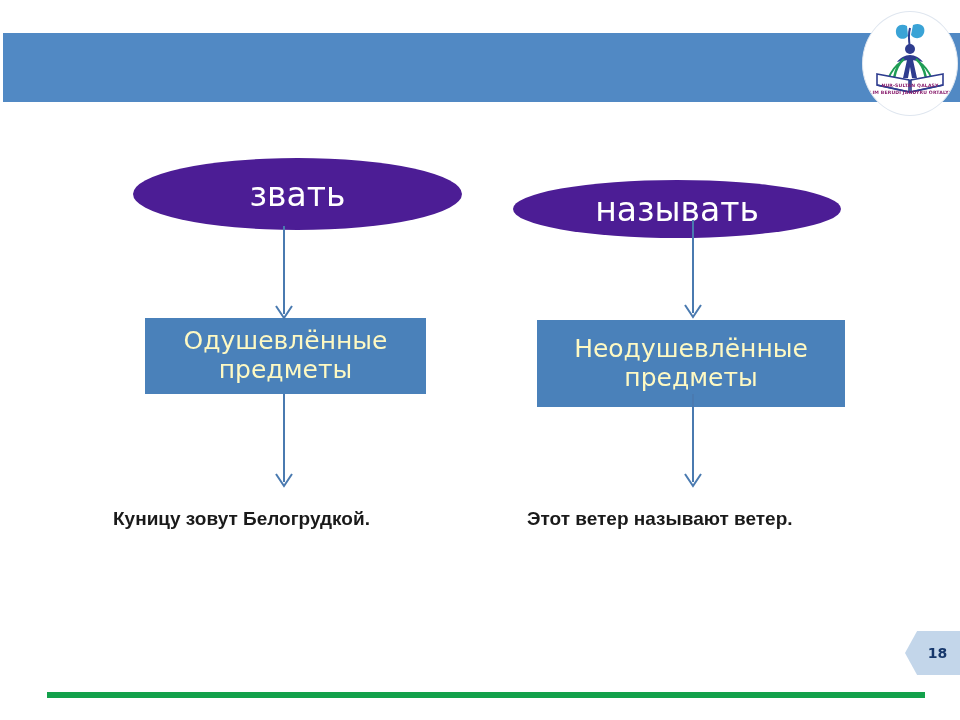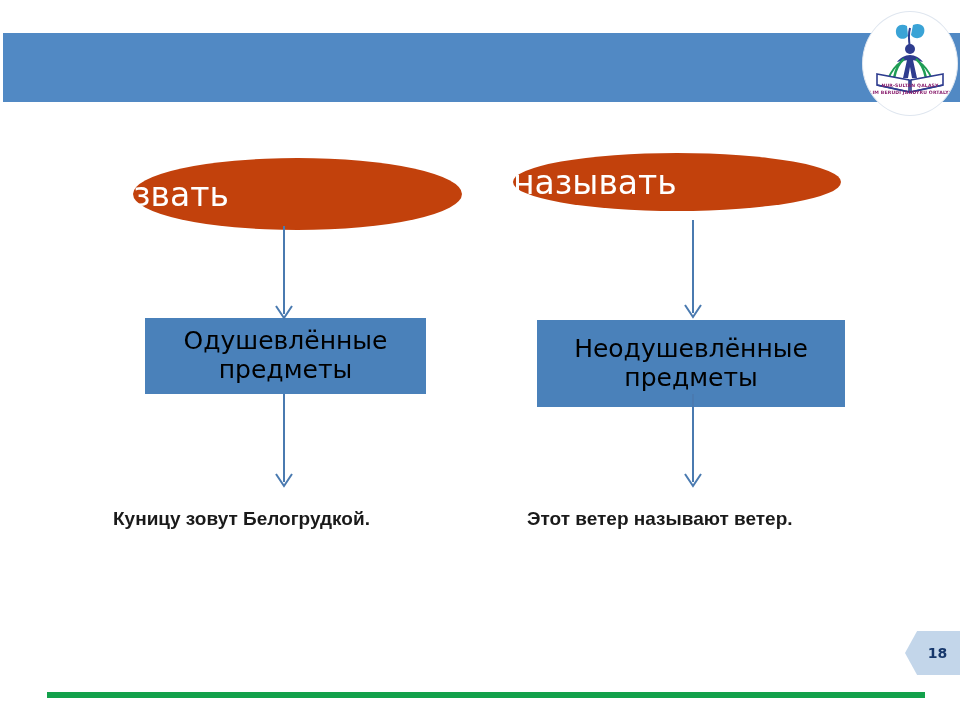--- a/index.html
+++ b/index.html
@@ -61,36 +61,37 @@
     font-size: 4.6px;
     letter-spacing: 0.15px;
     white-space: nowrap;
   }
   #logo-line-1 { top: 71px; }
   #logo-line-2 { top: 78px; }
 
   
   .ellipse-node {
     position: absolute;
-    background: #c2410c;
+    background: #4c1d95;
     border-radius: 50%;
     color: #ffffff;
     display: flex;
     align-items: center;
+    justify-content: center;
     font-size: 33px;
     font-family: "DejaVu Sans", sans-serif;
     line-height: 1;
   }
   #ellipse-left  { left: 133px; top: 158px; width: 329px; height: 72px; }
-  #ellipse-right { left: 513px; top: 153px; width: 328px; height: 58px; }
+  #ellipse-right { left: 513px; top: 180px; width: 328px; height: 58px; }
 
   .rect-node {
     position: absolute;
     background: #4a81ba;
-    color: #000000;
+    color: #fef9c3;
     display: flex;
     align-items: center;
     justify-content: center;
     text-align: center;
     font-size: 25px;
     font-family: "DejaVu Sans", sans-serif;
     line-height: 1.15;
   }
   #rect-left  { left: 145px; top: 318px; width: 281px; height: 76px; }
   #rect-right { left: 537px; top: 320px; width: 308px; height: 87px; }

